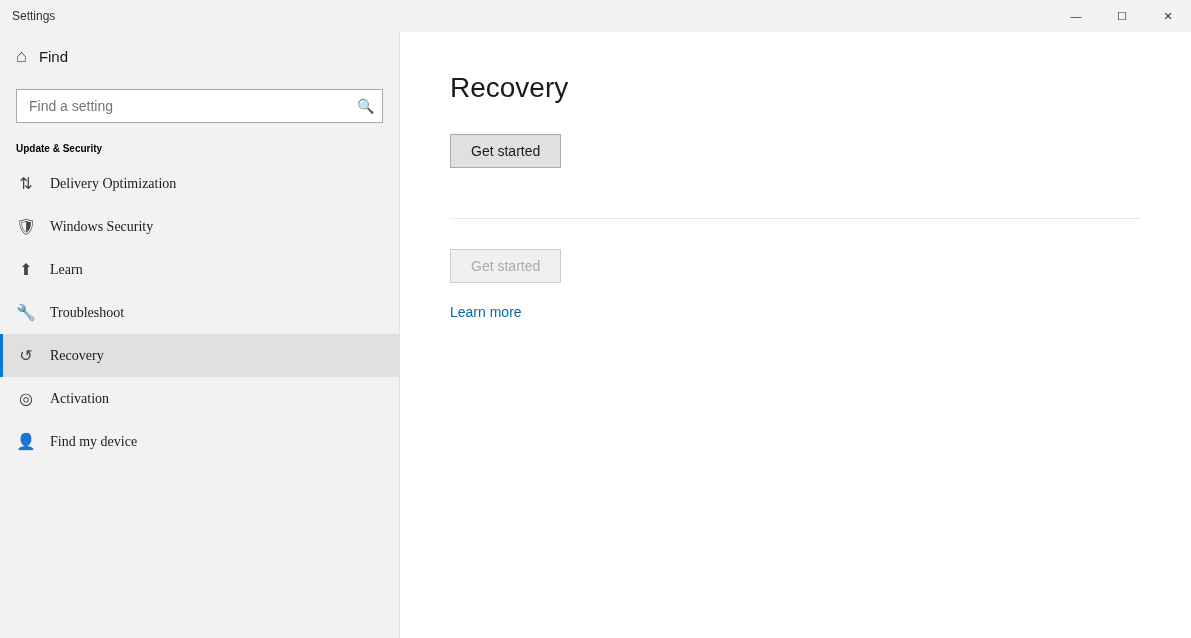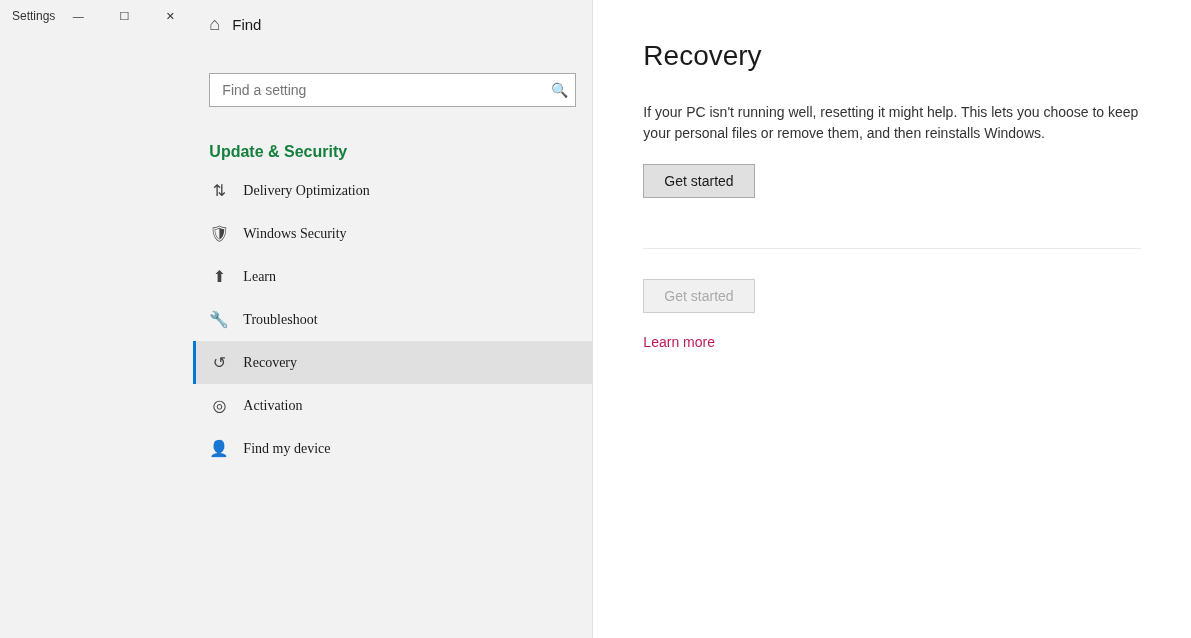--- a/index.html
+++ b/index.html
@@ -13,21 +13,21 @@
       width: 1191px;
       height: 638px;
       overflow: hidden;
       background: #f2f2f2;
     }
 
     .window {
       width: 100%;
       height: 100%;
       display: flex;
-      flex-direction: row;
+      flex-direction: column;
     }
 
     .titlebar {
       background: #f2f2f2;
       height: 32px;
       display: flex;
       align-items: center;
       justify-content: space-between;
       padding: 0 0 0 12px;
       flex-shrink: 0;
@@ -82,21 +82,21 @@
       color: #1a1a1a;
       gap: 12px;
     }
 
     .home-icon {
       font-size: 18px;
       color: #555;
     }
 
     .search-box {
-      margin: 24px 16px;
+      margin: 8px 16px;
       position: relative;
       border-radius: 8px;
     }
 
     .search-input {
       width: 100%;
       padding: 8px 36px 8px 12px;
       border: 1px solid #aaa;
       background: white;
       font-size: 14px;
@@ -110,23 +110,23 @@
       top: 50%;
       transform: translateY(-50%);
       background: none;
       border: none;
       cursor: pointer;
       color: #555;
       font-size: 14px;
     }
 
     .section-title {
-      font-size: 16px;
+      font-size: 10px;
       font-weight: 600;
-      color: #15803d;
+      color: #000000;
       padding: 12px 16px 8px 16px;
     }
 
     .nav-item {
       display: flex;
       align-items: center;
       padding: 12px 16px;
       cursor: pointer;
       font-size: 14px;
       color: #1a1a1a;
@@ -212,21 +212,21 @@
     }
 
     .section-divider {
       height: 1px;
       background: #e8e8e8;
       margin: 20px 0 30px 0;
     }
 
     .learn-more-link {
       font-size: 14px;
-      color: #be185d;
+      color: #0369a1;
       cursor: pointer;
       text-decoration: none;
     }
 
     
     .sidebar::-webkit-scrollbar {
       width: 6px;
     }
     .sidebar::-webkit-scrollbar-thumb {
       background: #ccc;
@@ -295,21 +295,20 @@
       <div class="nav-item">
         <span class="nav-icon">👤</span>
         <span class="nav-label">Find my device</span>
       </div>
     </div>
 
     <div class="main-content">
       <h1 class="page-title">Recovery</h1>
 
       
-      <p class="section-desc">If your PC isn't running well, resetting it might help. This lets you choose to keep your personal files or remove them, and then reinstalls Windows.</p>
       <button class="btn-primary">Get started</button>
 
       <div class="section-divider"></div>
 
       
       <button class="btn-disabled" disabled="">Get started</button>
       <br>
       <a class="learn-more-link" href="#">Learn more</a>
     </div>
   </div>

